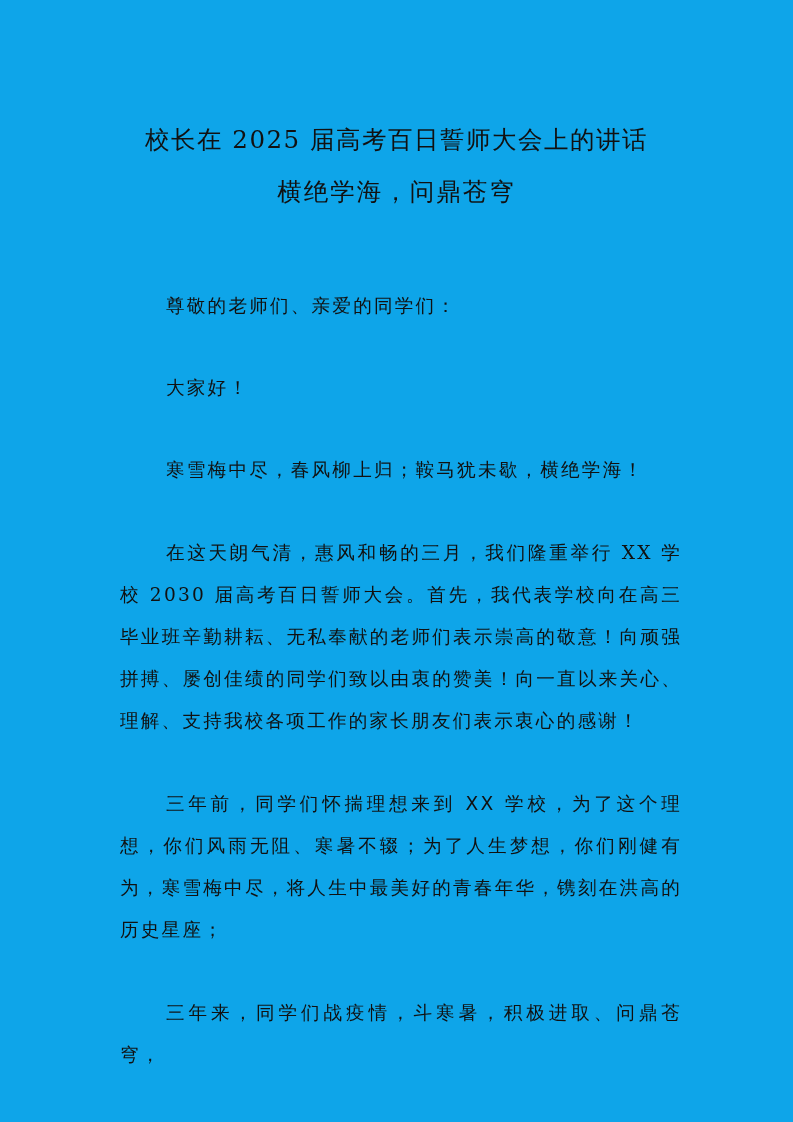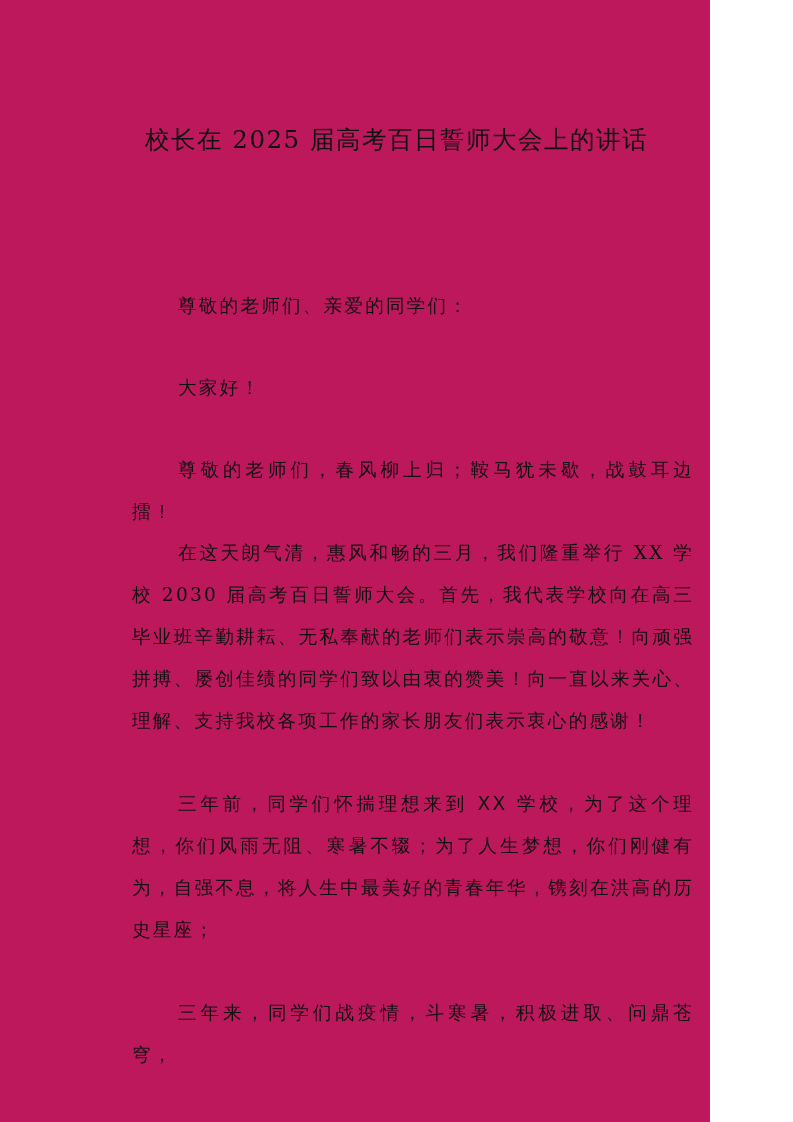--- a/index.html
+++ b/index.html
@@ -12,23 +12,23 @@
       height: 1122px;
       position: relative;
       overflow: hidden;
       color: #111111;
       font-family: "DejaVu Serif", "Liberation Serif", serif;
     }
     .page {
       position: absolute;
       left: 0;
       top: 0;
-      width: 710px;
+      width: 793px;
       height: 1122px;
-      background: #be185d;
+      background: #0ea5e9;
       text-decoration: underline;
     }
     .title-block {
       position: absolute;
       left: 0;
       top: 124px;
       width: 793px;
       text-align: center;
     }
     .title {
@@ -48,21 +48,21 @@
       height: 32px;
     }
     .body {
       position: absolute;
       left: 116px;
       width: 562px;
       top: 0;
     }
     .para {
       position: absolute;
-      left: 16px;
+      left: 4px;
       width: 562px;
       margin: 0;
       font-size: 18.6px;
       line-height: 42px;
       letter-spacing: 2.2px;
       text-align: justify;
       text-indent: 46px;
       font-family: "DejaVu Sans", "Liberation Sans", sans-serif;
     }
     .p-greeting { top: 285px; }
@@ -72,24 +72,25 @@
     .p-past     { top: 783px; }
     .p-since    { top: 992px; }
   </style>
 </head>
 <body>
 
 <div class="page">
 
   <div class="title-block">
     <h1 class="title">校长在 2025 届高考百日誓师大会上的讲话</h1>
+    <h2 class="subtitle">横绝学海，问鼎苍穹</h2>
   </div>
 
   <div class="body">
     <p class="para p-greeting">尊敬的老师们、亲爱的同学们：</p>
     <p class="para p-hello">大家好！</p>
-    <p class="para p-couplet">尊敬的老师们，春风柳上归；鞍马犹未歇，战鼓耳边擂！</p>
+    <p class="para p-couplet">寒雪梅中尽，春风柳上归；鞍马犹未歇，横绝学海！</p>
     <p class="para p-intro">在这天朗气清，惠风和畅的三月，我们隆重举行 XX 学校 2030 届高考百日誓师大会。首先，我代表学校向在高三毕业班辛勤耕耘、无私奉献的老师们表示崇高的敬意！向顽强拼搏、屡创佳绩的同学们致以由衷的赞美！向一直以来关心、理解、支持我校各项工作的家长朋友们表示衷心的感谢！</p>
-    <p class="para p-past">三年前，同学们怀揣理想来到 XX 学校，为了这个理想，你们风雨无阻、寒暑不辍；为了人生梦想，你们刚健有为，自强不息，将人生中最美好的青春年华，镌刻在洪高的历史星座；</p>
+    <p class="para p-past">三年前，同学们怀揣理想来到 XX 学校，为了这个理想，你们风雨无阻、寒暑不辍；为了人生梦想，你们刚健有为，寒雪梅中尽，将人生中最美好的青春年华，镌刻在洪高的历史星座；</p>
     <p class="para p-since">三年来，同学们战疫情，斗寒暑，积极进取、问鼎苍穹，</p>
   </div>
 
 </div>
 
 </body></html>

